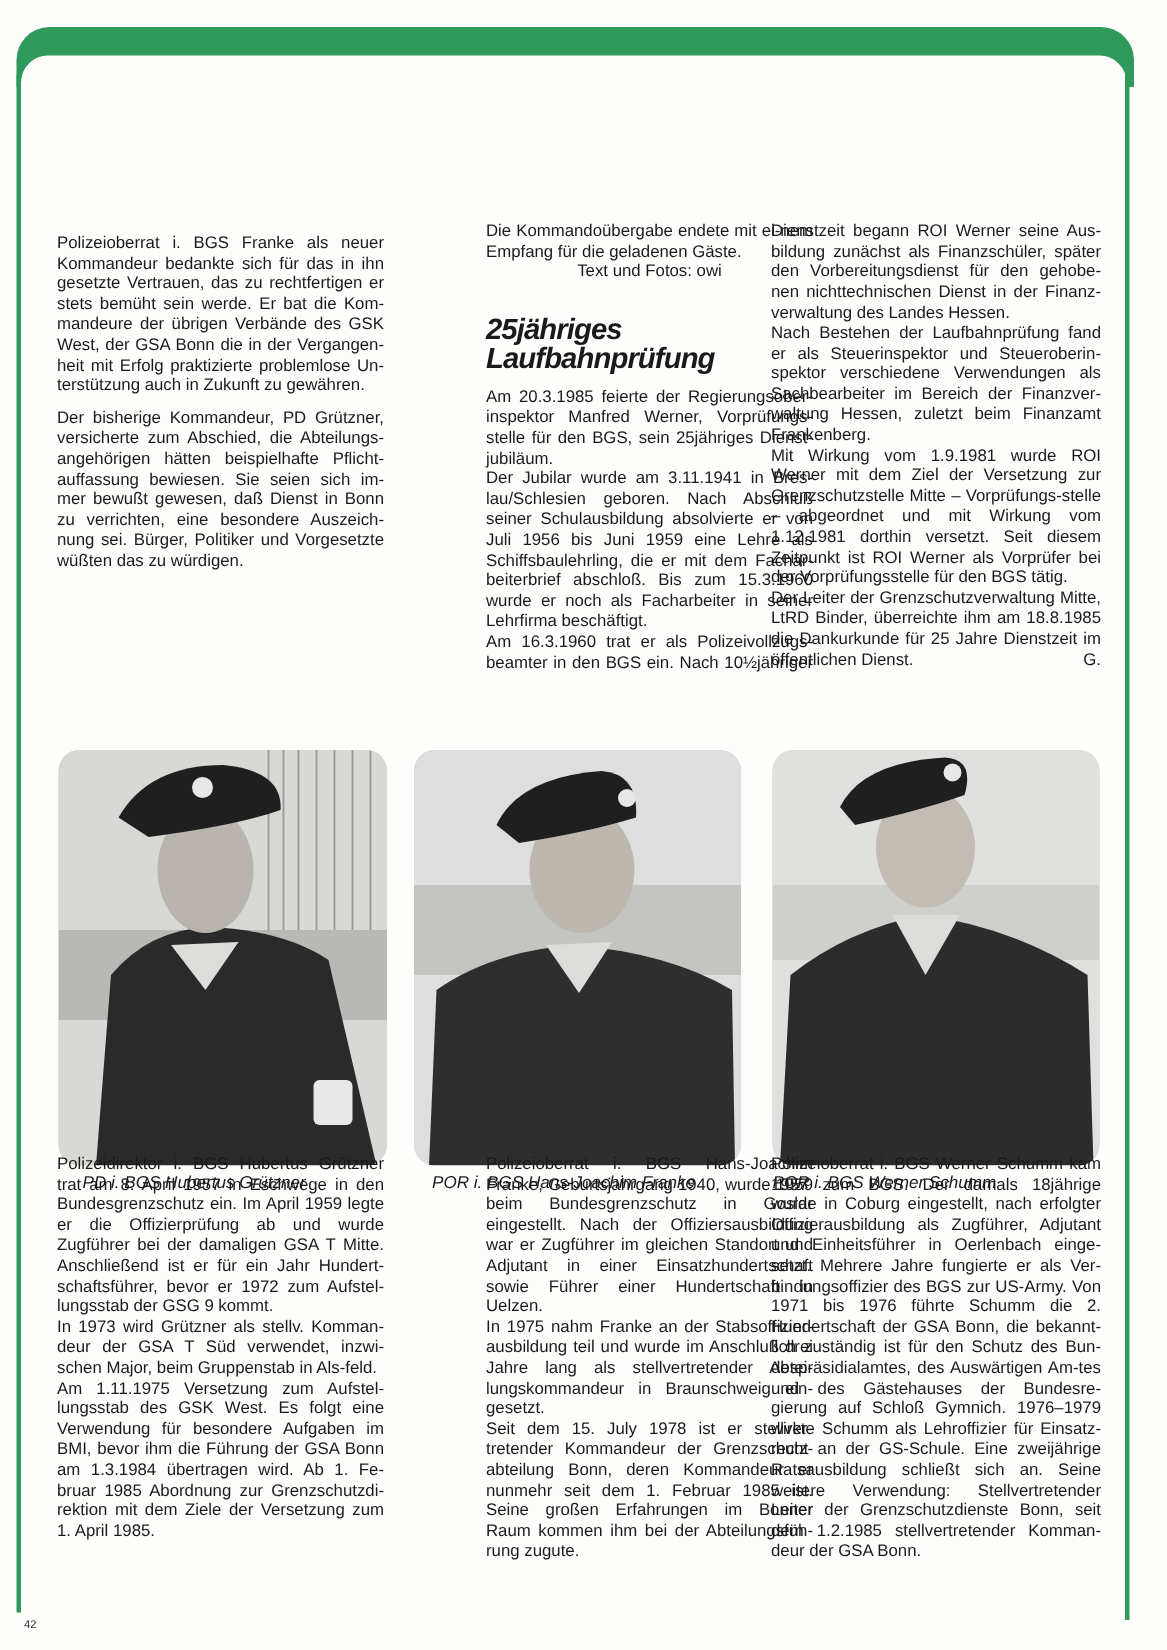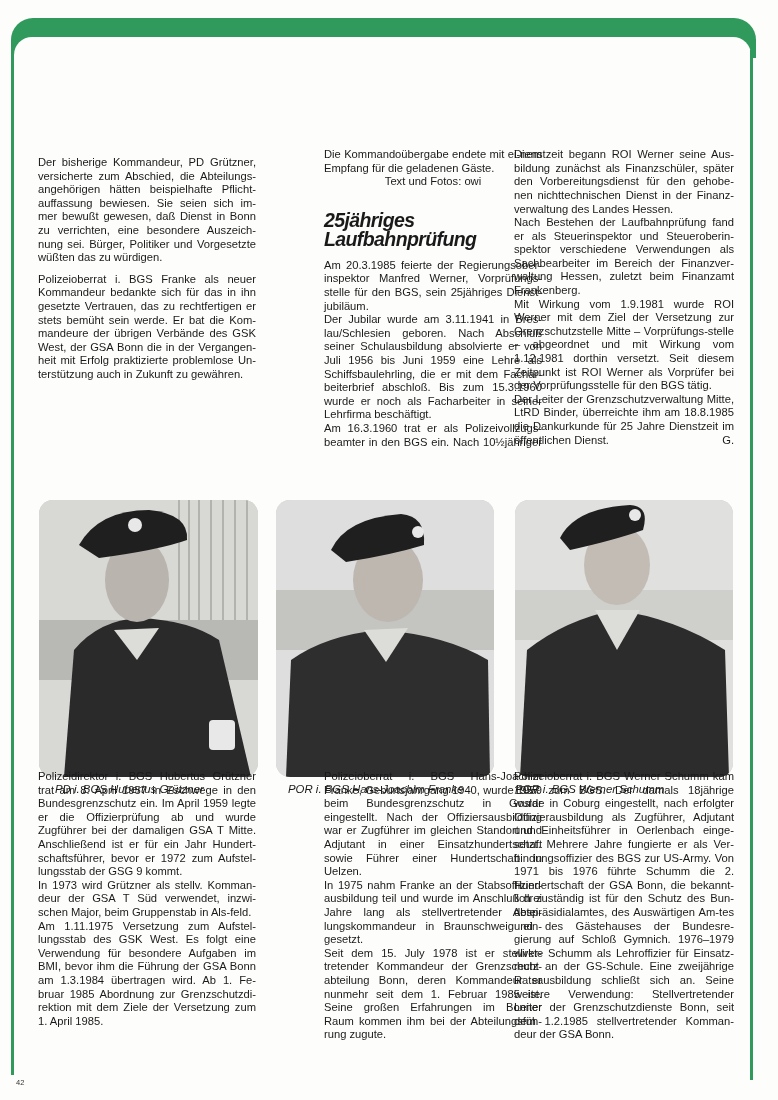--- a/index.html
+++ b/index.html
@@ -57,22 +57,22 @@
 </style>
 </head>
 <body>
 
 <div class="frame-top"></div>
 <div class="frame-top-inner"></div>
 <div class="frame-left"></div>
 <div class="frame-right"></div>
 
 <div class="col c1" style="top:148px;">
+  <p class="gap">Polizeioberrat i. BGS Franke als neuer Kommandeur bedankte sich für das in ihn gesetzte Vertrauen, das zu rechtfertigen er stets bemüht sein werde. Er bat die Kom-mandeure der übrigen Verbände des GSK West, der GSA Bonn die in der Vergangen-heit mit Erfolg praktizierte problemlose Un-terstützung auch in Zukunft zu gewähren.</p>
   <p class="gap">Der bisherige Kommandeur, PD Grützner, versicherte zum Abschied, die Abteilungs-angehörigen hätten beispielhafte Pflicht-auffassung bewiesen. Sie seien sich im-mer bewußt gewesen, daß Dienst in Bonn zu verrichten, eine besondere Auszeich-nung sei. Bürger, Politiker und Vorgesetzte wüßten das zu würdigen.</p>
-  <p class="gap">Polizeioberrat i. BGS Franke als neuer Kommandeur bedankte sich für das in ihn gesetzte Vertrauen, das zu rechtfertigen er stets bemüht sein werde. Er bat die Kom-mandeure der übrigen Verbände des GSK West, der GSA Bonn die in der Vergangen-heit mit Erfolg praktizierte problemlose Un-terstützung auch in Zukunft zu gewähren.</p>
 </div>
 
 <div class="col c2" style="top:148px;">
   <p>Die Kommandoübergabe endete mit ei-nem Empfang für die geladenen Gäste.</p>
   <p class="credit">Text und Fotos: owi</p>
   <div class="heading">
     <div>25jähriges</div>
     <div>Laufbahnprüfung</div>
   </div>
   <p>Am 20.3.1985 feierte der Regierungsober-inspektor Manfred Werner, Vorprüfungs-stelle für den BGS, sein 25jähriges Dienst-jubiläum.</p>

